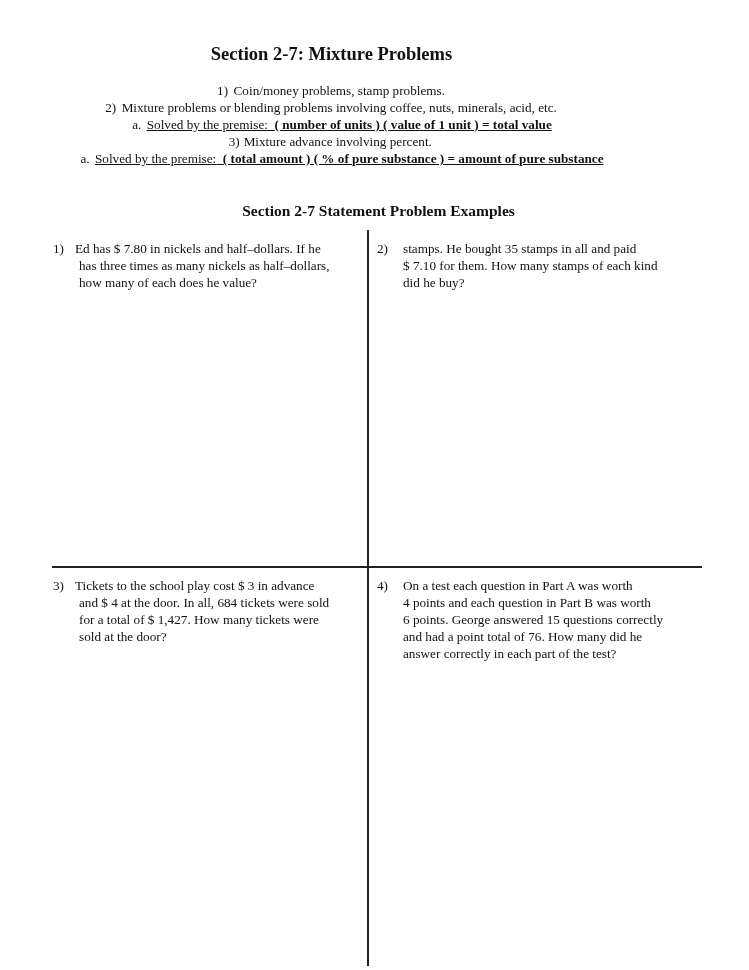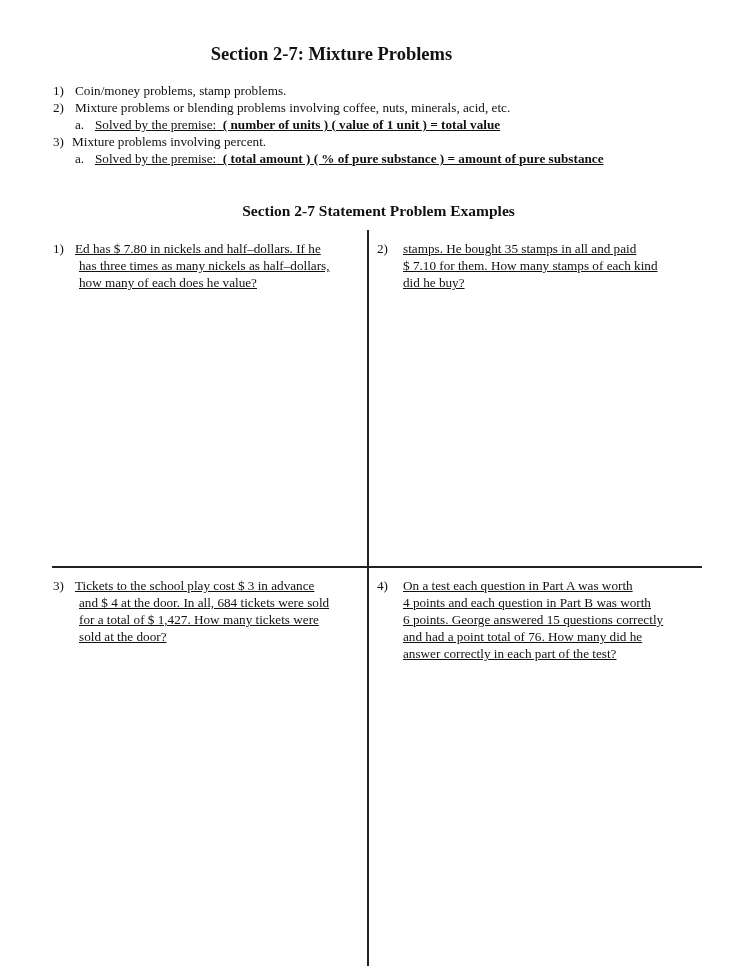--- a/index.html
+++ b/index.html
@@ -1,32 +1,32 @@
 <!DOCTYPE html>
 <html><head>
   <meta charset="utf-8">
   <style>
     html, body { margin: 0; padding: 0; background: #ffffff; }
     body { width: 749px; height: 970px; position: relative; overflow: hidden;
       font-family: "Liberation Serif", "DejaVu Serif", serif; color: #111; }
     .title { position: absolute; top: 44px; left: 0; width: 663px; text-align: center;
       font-size: 18.5px; font-weight: bold; }
-    .intro { position: absolute; left: 53px; top: 82px; font-size: 13.2px; line-height: 17px; }
+    .intro { position: absolute; left: 53px; top: 82px; font-size: 13.2px; line-height: 17px; text-align: center; }
     .intro .row { position: relative; white-space: nowrap; }
     .intro .num { display: inline-block; width: 22px; }
     .intro .sub { padding-left: 22px; text-decoration: underline; }
     .intro .sub .num { width: 20px; }
     .intro .tight .num { width: 19px; }
     .subtitle { position: absolute; top: 202px; left: 0; width: 757px; text-align: center;
       font-size: 15.5px; font-weight: bold; }
     .vline { position: absolute; left: 367px; top: 230px; width: 2px; height: 736px; background: #222; }
     .hline { position: absolute; left: 52px; top: 566px; width: 650px; height: 2px; background: #222; }
     .problem { position: absolute; font-size: 13.2px; line-height: 17px; }
     .problem .num { position: absolute; left: 0; top: 0; }
-    .problem .text { margin-left: 26px; text-decoration: underline; }
+    .problem .text { margin-left: 26px; }
     .problem .text .first { margin-left: -4px; }
     #p1 { left: 53px; top: 240px; width: 310px; }
     #p2 { left: 377px; top: 240px; width: 330px; }
     #p3 { left: 53px; top: 577px; width: 310px; }
     #p4 { left: 377px; top: 577px; width: 330px; }
     .line { display: block; white-space: nowrap; }
   </style>
 </head>
 <body>
 
@@ -36,21 +36,21 @@
   <div class="row">
     <span class="num">1)</span><span>Coin/money problems, stamp problems.</span>
   </div>
   <div class="row">
     <span class="num">2)</span><span>Mixture problems or blending problems involving coffee, nuts, minerals, acid, etc.</span>
   </div>
   <div class="row sub">
     <span class="num">a.</span><span>Solved by the premise:</span>&nbsp;&nbsp;<b>( number of units ) ( value of 1 unit ) = total value</b>
   </div>
   <div class="row tight">
-    <span class="num">3)</span><span>Mixture problems involving percent.</span>
+    <span class="num">3)</span><span>Mixture advance involving percent.</span>
   </div>
   <div class="row sub">
     <span class="num">a.</span><span>Solved by the premise:</span>&nbsp;&nbsp;<b>( total amount ) ( % of pure substance ) = amount of pure substance</b>
   </div>
 </div>
 
 <div class="subtitle">Section 2-7  Statement Problem Examples</div>
 
 <div class="vline"></div>
 <div class="hline"></div>

